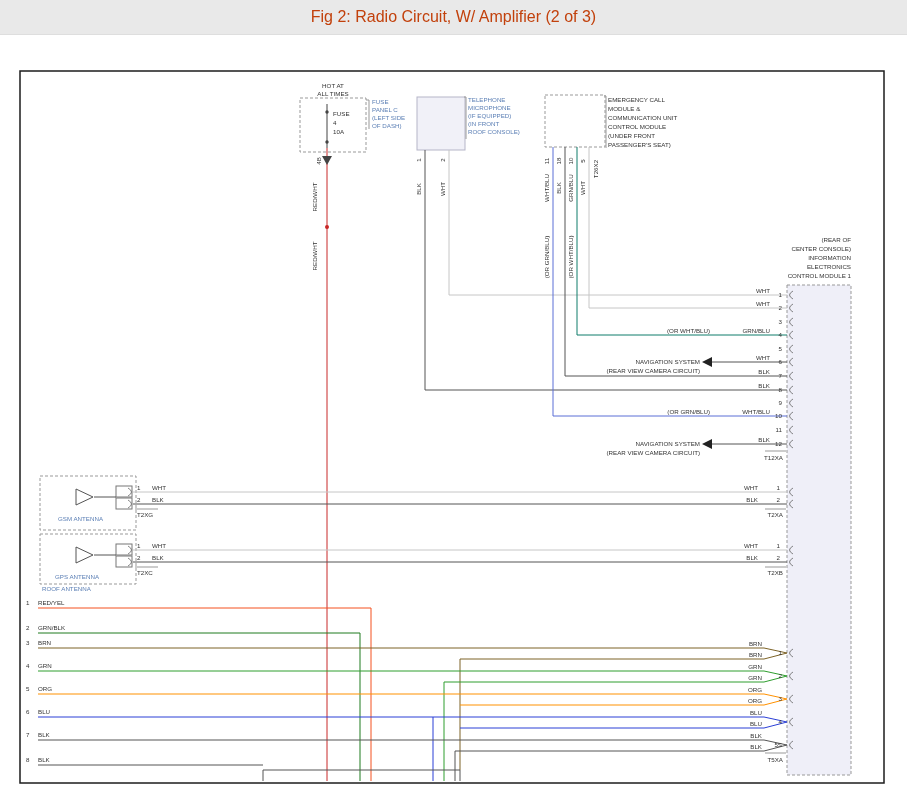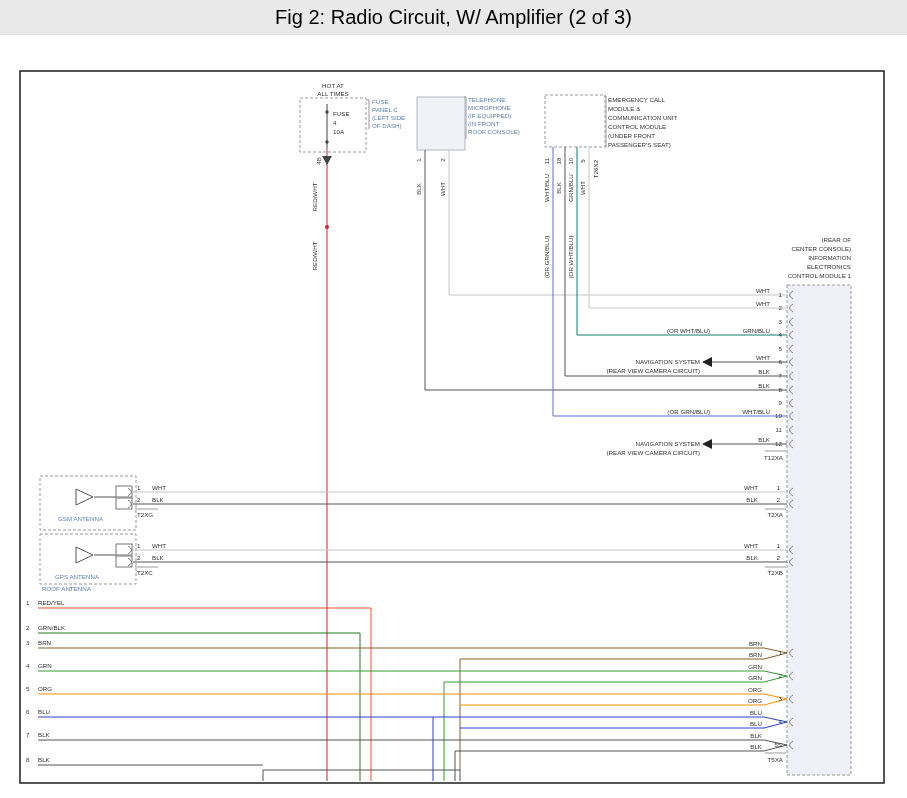--- a/index.html
+++ b/index.html
@@ -1,20 +1,20 @@
 <!DOCTYPE html>
 <html><head>
 <meta charset="utf-8">
 <style>
   html,body{margin:0;padding:0;background:#ffffff;}
   body{font-family:"Liberation Sans", sans-serif;}
   .page{position:relative;width:907px;height:798px;background:#ffffff;overflow:hidden;}
   .title-bar{position:absolute;left:0;top:0;width:907px;height:34px;background:#e9e9e9;
              display:flex;align-items:center;justify-content:center;border-bottom:1px solid #dedede;}
-  .title-bar span{font-size:20px;color:#000000;}
+  .title-bar span{font-size:16px;color:#c2410c;}
   svg{position:absolute;left:0;top:0;}
   svg text{font-family:"Liberation Sans", sans-serif;}
 </style>
 </head>
 <body>
 
 <div class="page">
   <div class="title-bar">
     <span>Fig 2: Radio Circuit, W/ Amplifier (2 of 3)</span>
   </div>

